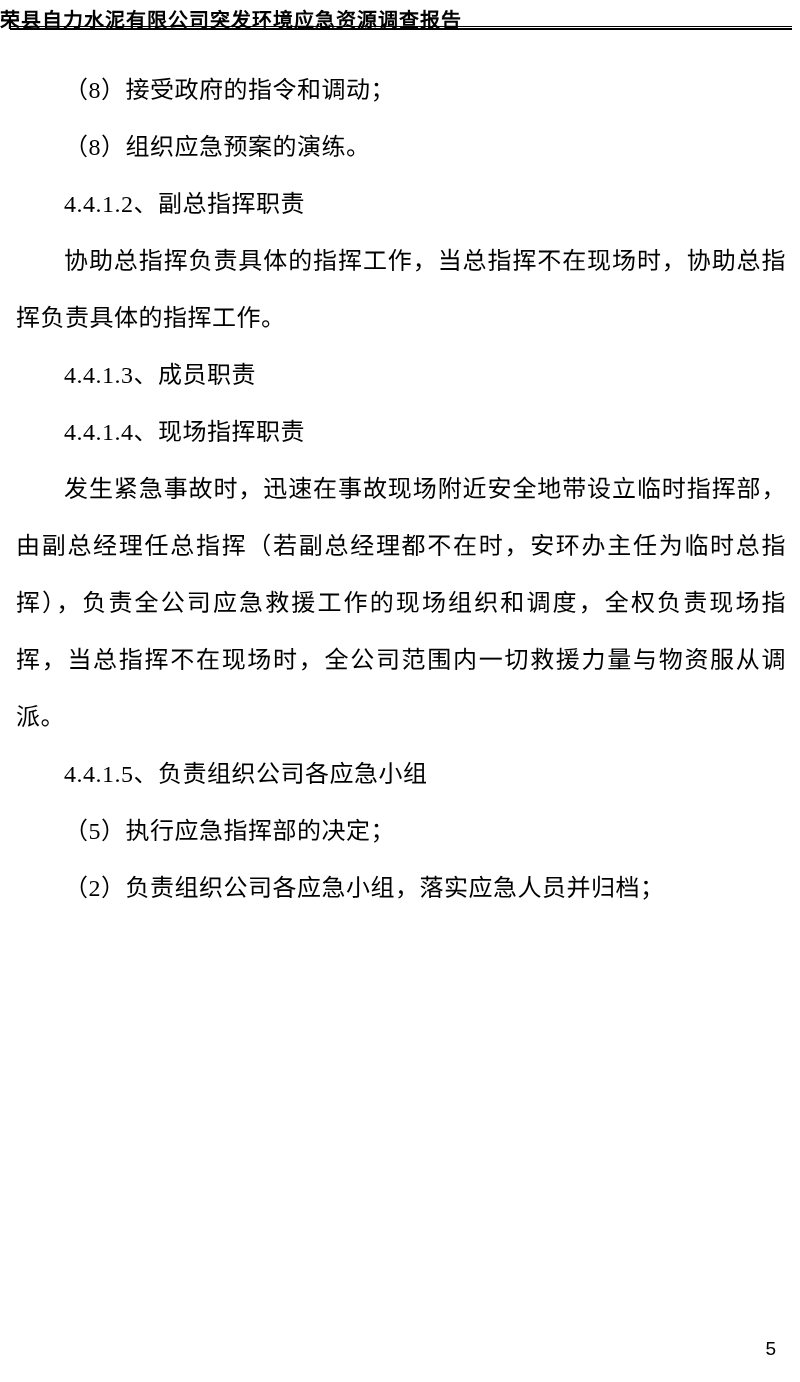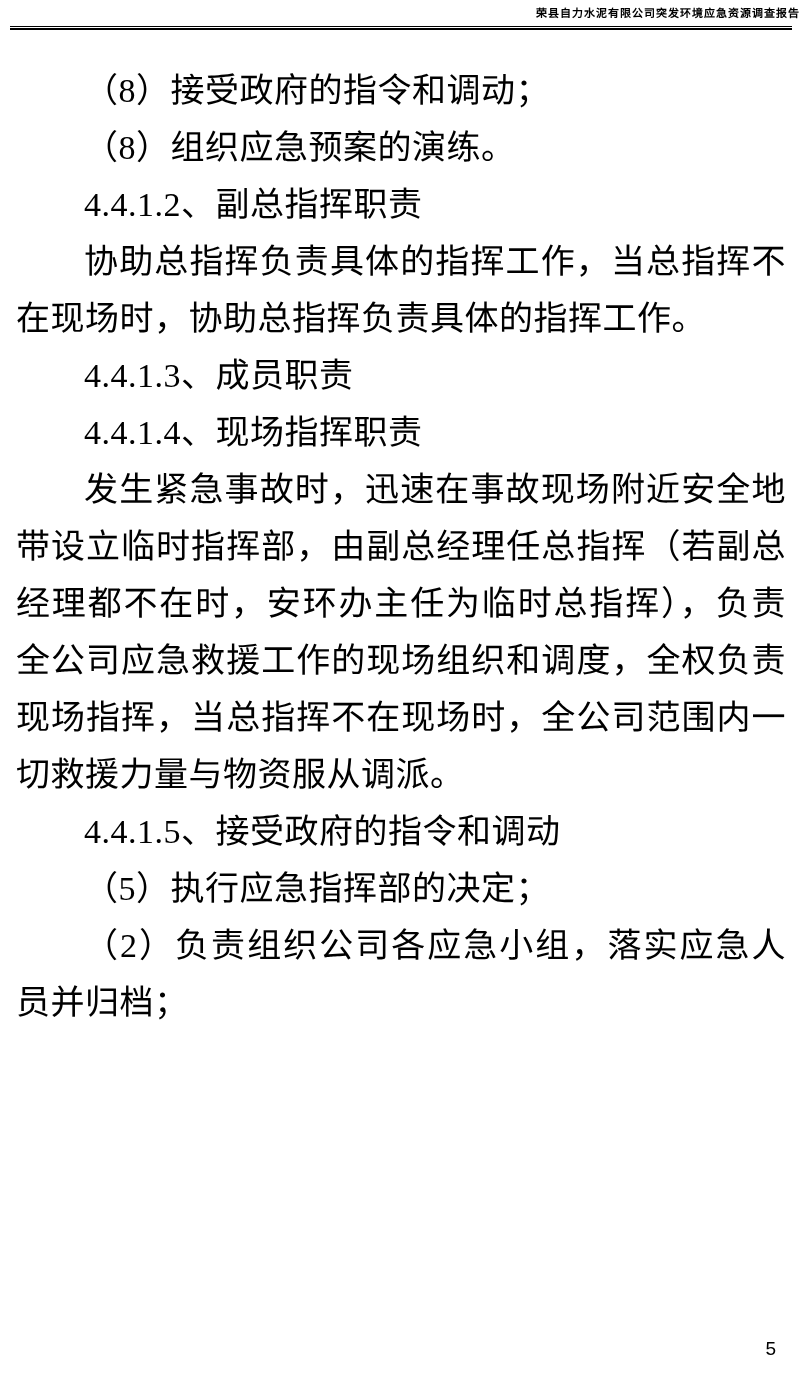--- a/index.html
+++ b/index.html
@@ -16,43 +16,43 @@
     color: #000000;
     font-family: "Liberation Serif", "DejaVu Serif", serif;
     overflow: hidden;
   }
   
   .header-title {
     position: absolute;
     top: 4px;
     left: 0;
     width: 100%;
-    text-align: right;
-    font-size: 11px;
+    text-align: left;
+    font-size: 20px;
     font-weight: bold;
     letter-spacing: 1px;
     white-space: nowrap;
   }
   .header-rule {
     position: absolute;
     top: 26px;
     left: 10px;
     right: 8px;
     height: 1px;
     border-top: 1px solid #000000;
     border-bottom: 2px solid #000000;
     background: transparent;
   }
   
   .content {
     position: absolute;
     top: 62px;
     left: 16px;
     right: 14px;
-    font-size: 34px;
+    font-size: 24px;
     line-height: 57px;
     text-align: justify;
     letter-spacing: 0.5px;
   }
   .content p {
     margin: 0;
     padding: 0;
     text-indent: 2em;
   }
   .content p.heading {
@@ -78,20 +78,20 @@
   <div class="header-rule"></div>
 
   <div class="content">
     <p class="list-item">（8）接受政府的指令和调动；</p>
     <p class="list-item">（8）组织应急预案的演练。</p>
     <p class="heading">4.4.1.2、副总指挥职责</p>
     <p class="paragraph">协助总指挥负责具体的指挥工作，当总指挥不在现场时，协助总指挥负责具体的指挥工作。</p>
     <p class="heading">4.4.1.3、成员职责</p>
     <p class="heading">4.4.1.4、现场指挥职责</p>
     <p class="paragraph">发生紧急事故时，迅速在事故现场附近安全地带设立临时指挥部，由副总经理任总指挥（若副总经理都不在时，安环办主任为临时总指挥），负责全公司应急救援工作的现场组织和调度，全权负责现场指挥，当总指挥不在现场时，全公司范围内一切救援力量与物资服从调派。</p>
-    <p class="heading">4.4.1.5、接受政府的指令和调动</p>
+    <p class="heading">4.4.1.5、负责组织公司各应急小组</p>
     <p class="list-item">（5）执行应急指挥部的决定；</p>
     <p class="list-item">（2）负责组织公司各应急小组，落实应急人员并归档；</p>
   </div>
 
   <div class="page-number">5</div>
 
 </div>
 
 </body></html>

